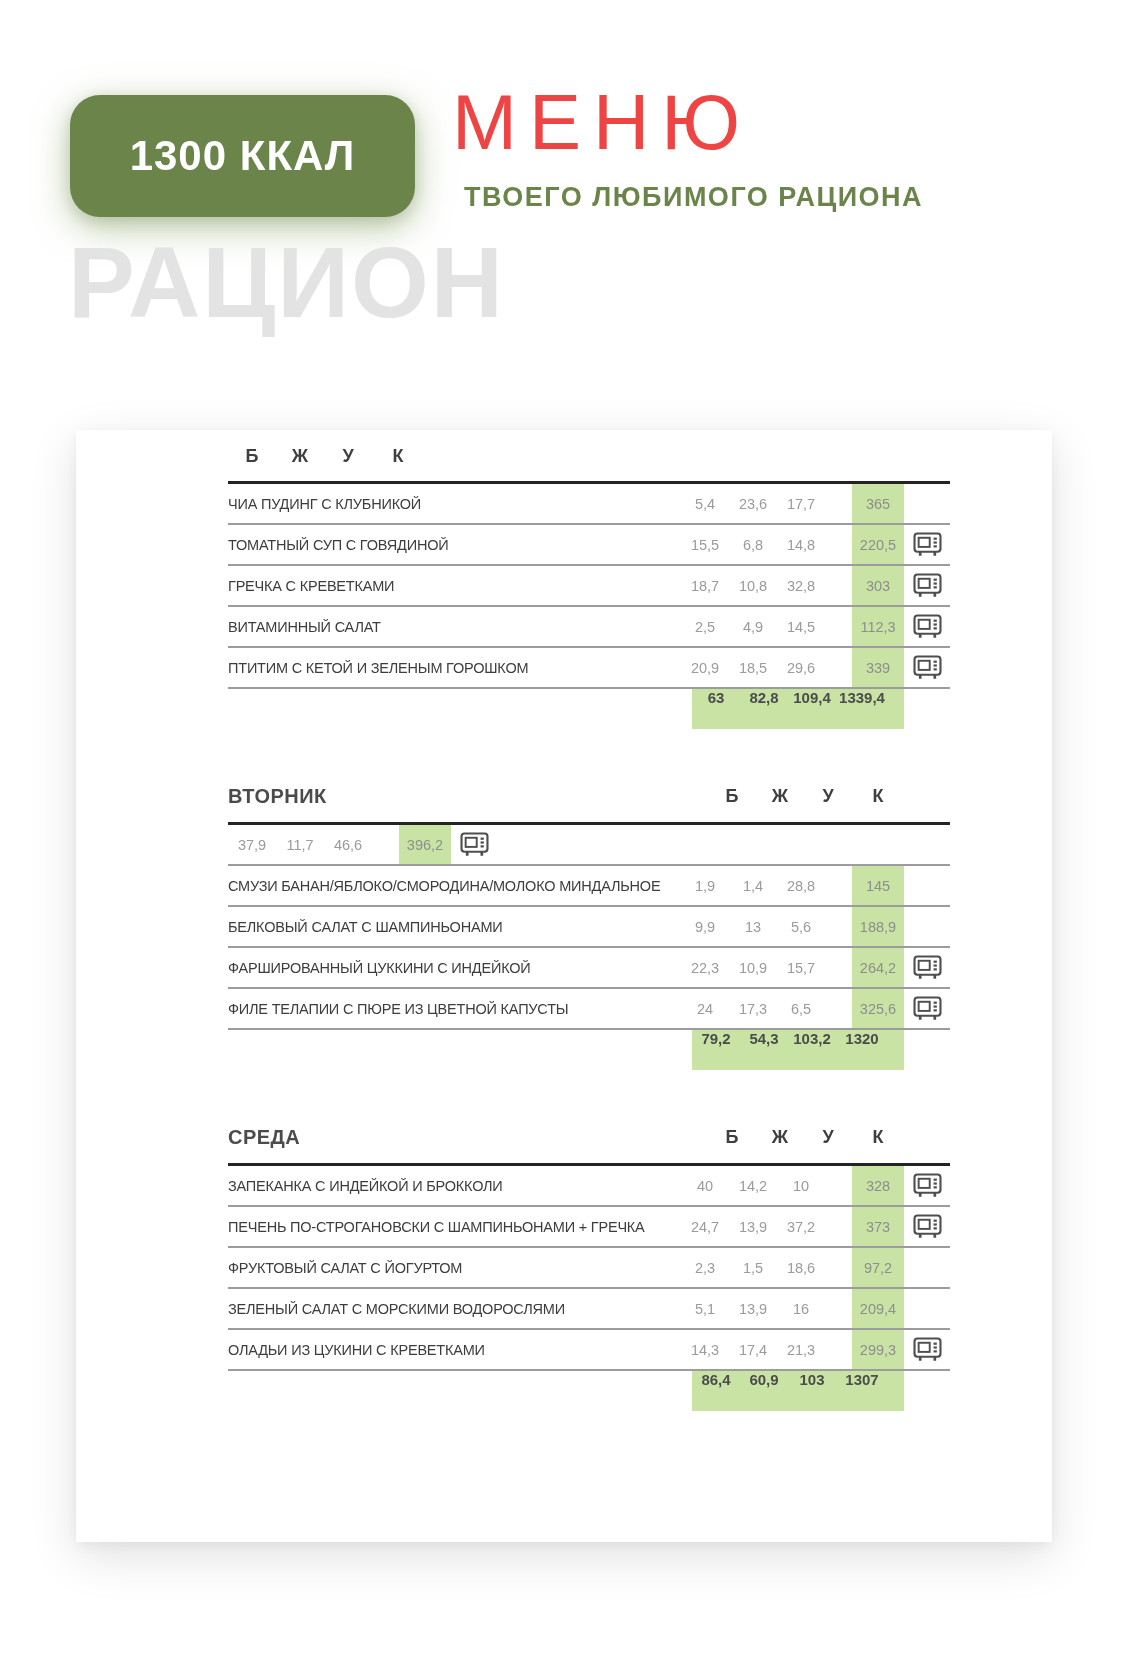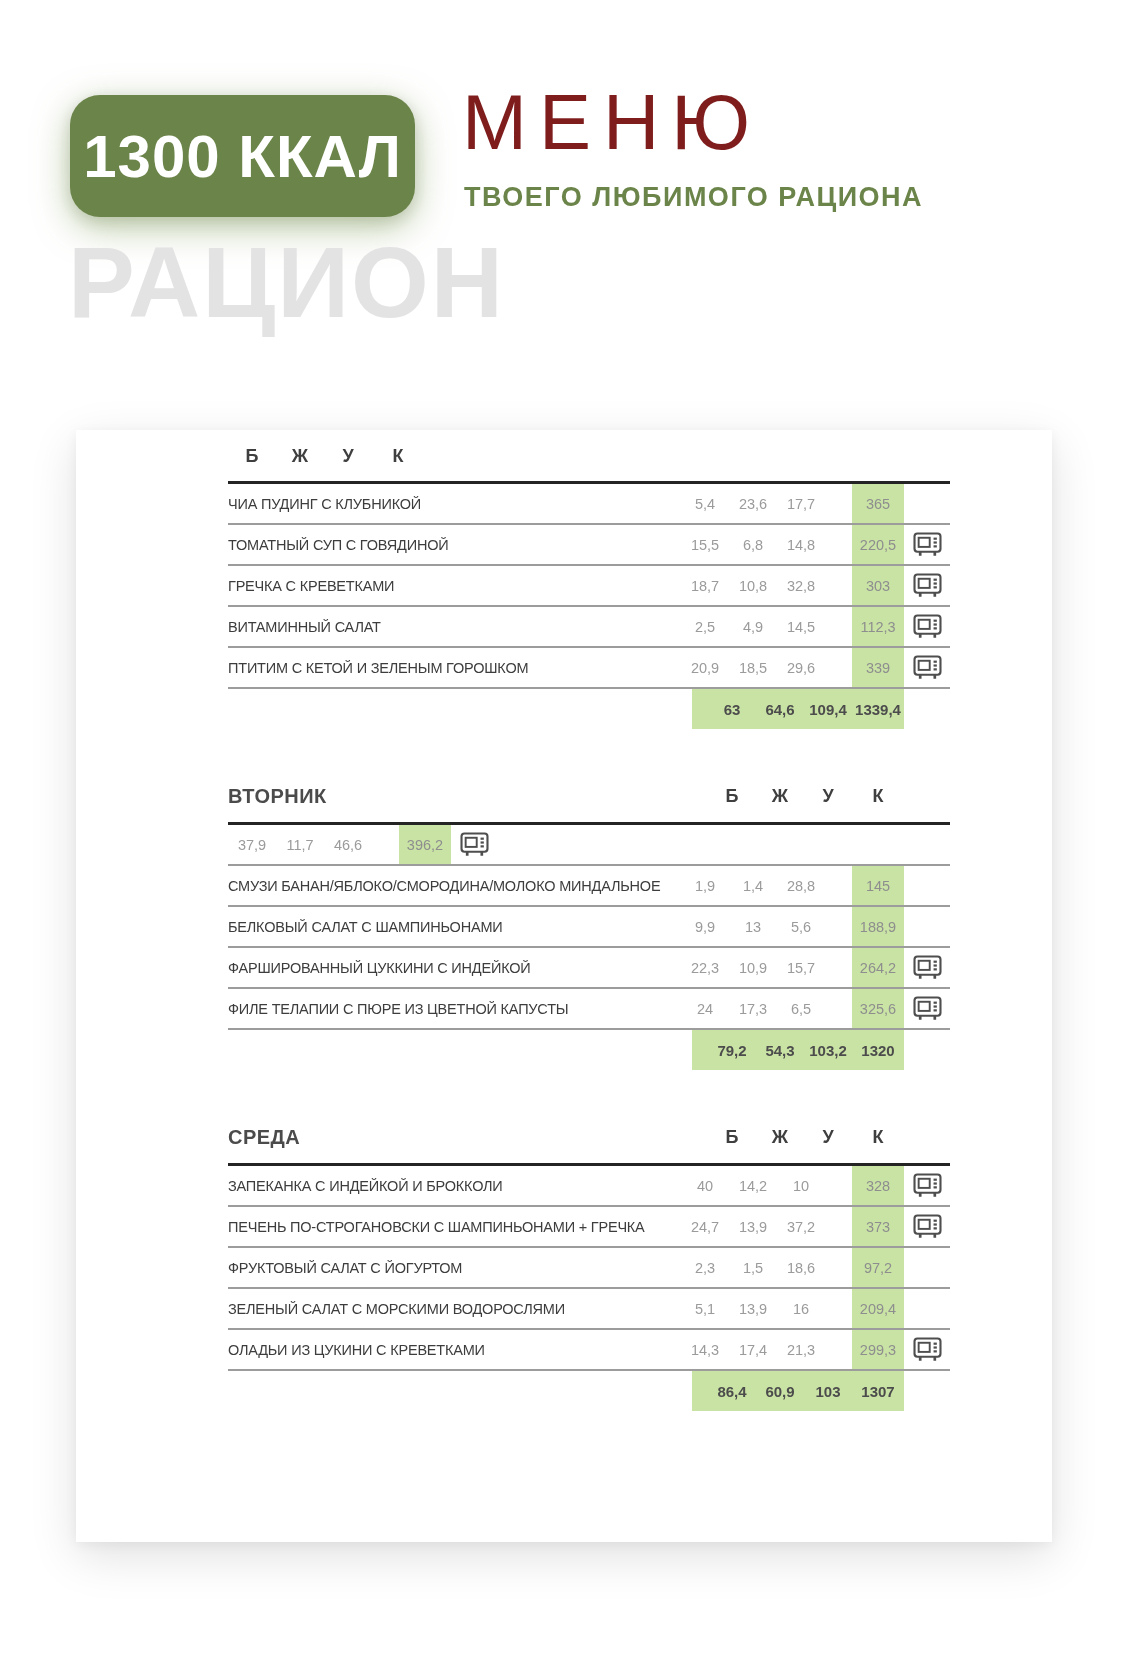--- a/index.html
+++ b/index.html
@@ -12,26 +12,26 @@
     overflow: hidden;
   }
 
   
   .badge {
     position: absolute; left: 70px; top: 95px;
     width: 345px; height: 122px;
     background: #6B8449;
     border-radius: 30px;
     display: flex; align-items: center; justify-content: center;
-    color: #ffffff; font-size: 60px; font-weight: 700; letter-spacing: 1px;
+    color: #ffffff; font-size: 42px; font-weight: 700; letter-spacing: 1px;
     box-shadow: 0 10px 35px rgba(125,155,85,.55), 0 4px 14px rgba(0,0,0,.12);
   }
   .main-title {
-    position: absolute; left: 462px; top: 82px;
-    font-size: 78px; font-weight: 400; color: #7f1d1d;
+    position: absolute; left: 452px; top: 82px;
+    font-size: 78px; font-weight: 400; color: #ef4444;
     letter-spacing: 12px; line-height: 1.05;
   }
   .sub-title {
     position: absolute; left: 464px; top: 182px;
     font-size: 27px; font-weight: 700; color: #6B8449;
     letter-spacing: 1.5px;
   }
   .watermark {
     position: absolute; left: 68px; top: 232px;
     font-size: 100px; font-weight: 700; color: #E3E3E3;
@@ -70,22 +70,22 @@
     display: flex; align-items: center; justify-content: center;
     font-size: 14.5px; color: #8E8E8E; margin-left: 27px;
   }
   .icon-slot { width: 46px; height: 100%; display: flex; align-items: center; justify-content: center; }
   .micro svg { display: block; }
 
   .totals-row { display: flex; height: 40px; }
   .t-spacer { flex: 1; }
   .totals-band {
     width: 212px; background: #C9E3A5;
-    display: flex; align-items: center;
-    padding-left: 16px;
+    display: flex; 
+    padding-left: 0;
   }
   .t-val { width: 48px; text-align: center; font-size: 15px; font-weight: 700; color: #4C4C4C; }
   .t-val.k { width: 52px; }
   .t-end { width: 46px; }
 </style>
 </head>
 <body>
 
 <div class="badge">1300 ККАЛ</div>
 
@@ -208,21 +208,21 @@
           <rect x="21.2" y="20.5" width="2.8" height="4.2" fill="#4E4E4E"></rect>
         </svg>
       </span>
     </span>
   </div>
 </div>
     <div class="totals-row">
       <span class="t-spacer"></span>
       <div class="totals-band">
         <span class="t-val t-protein">63</span>
-        <span class="t-val t-fat">64,6</span>
+        <span class="t-val t-fat">82,8</span>
         <span class="t-val t-carbs">109,4</span>
         <span class="t-val k t-kcal">1339,4</span>
       </div>
       <span class="t-end"></span>
     </div>
   </section>
 
   <section class="day">
     <div class="day-head">
       <h2 class="day-title">ВТОРНИК</h2>

